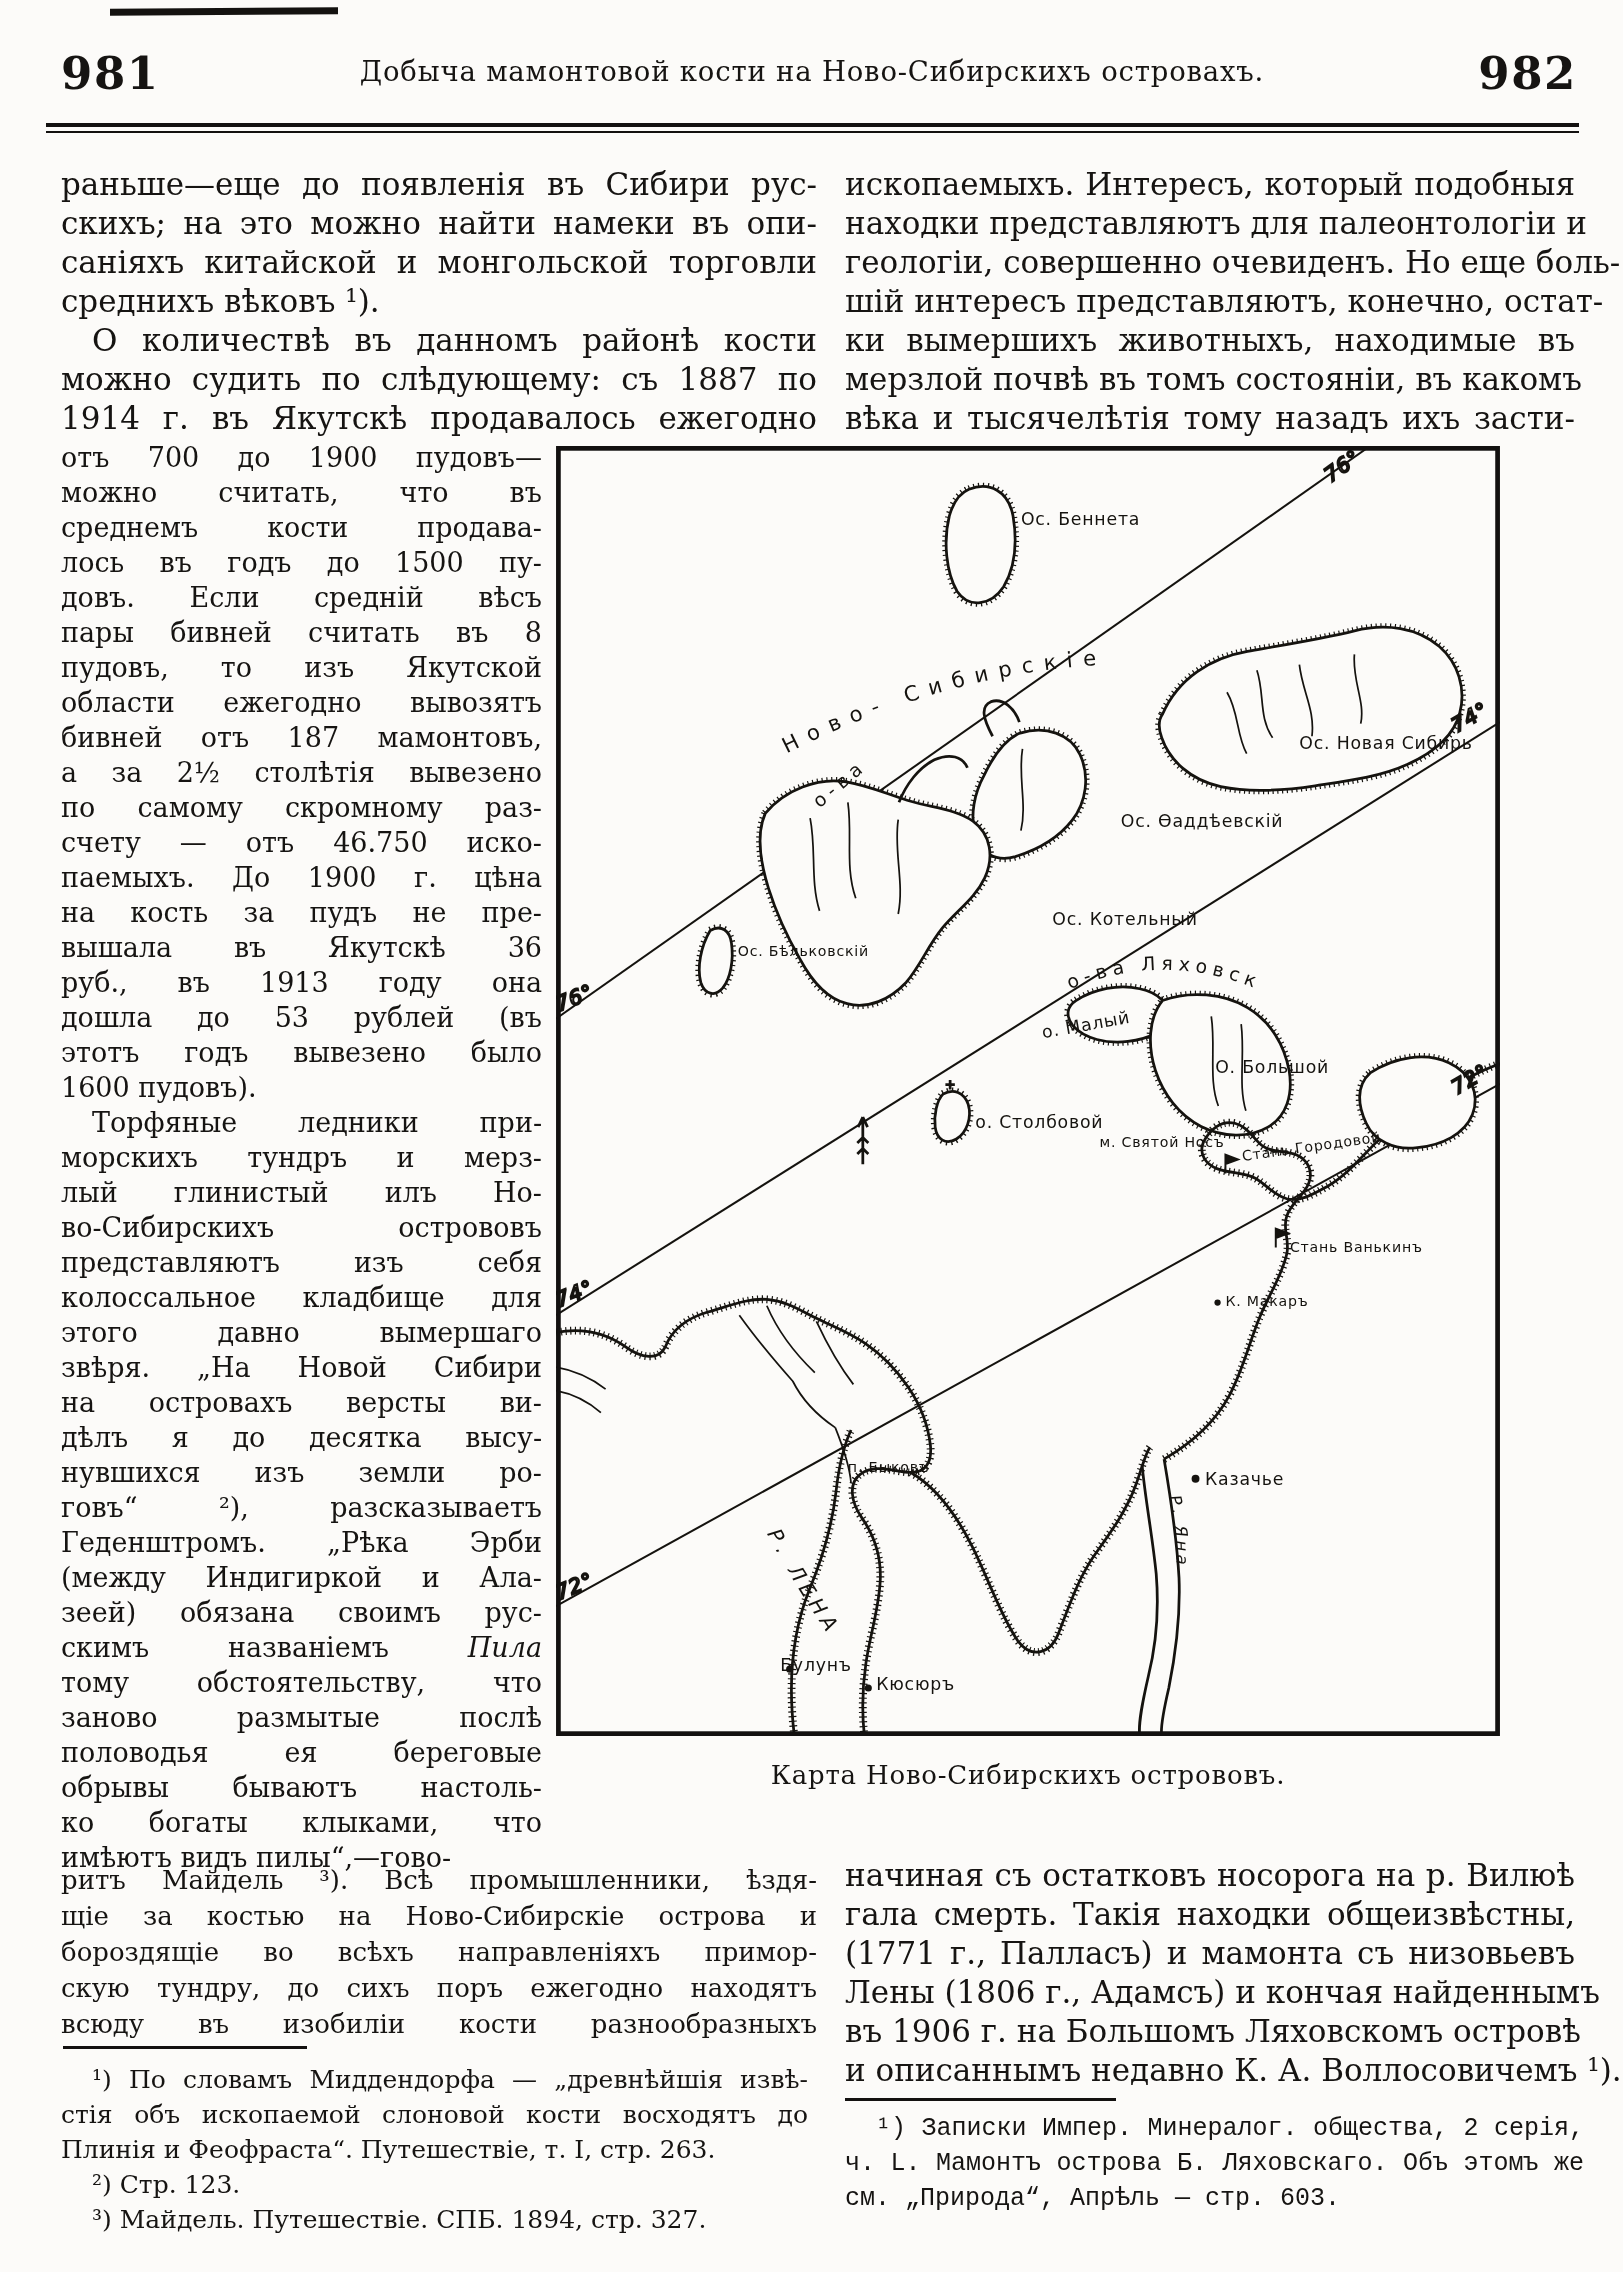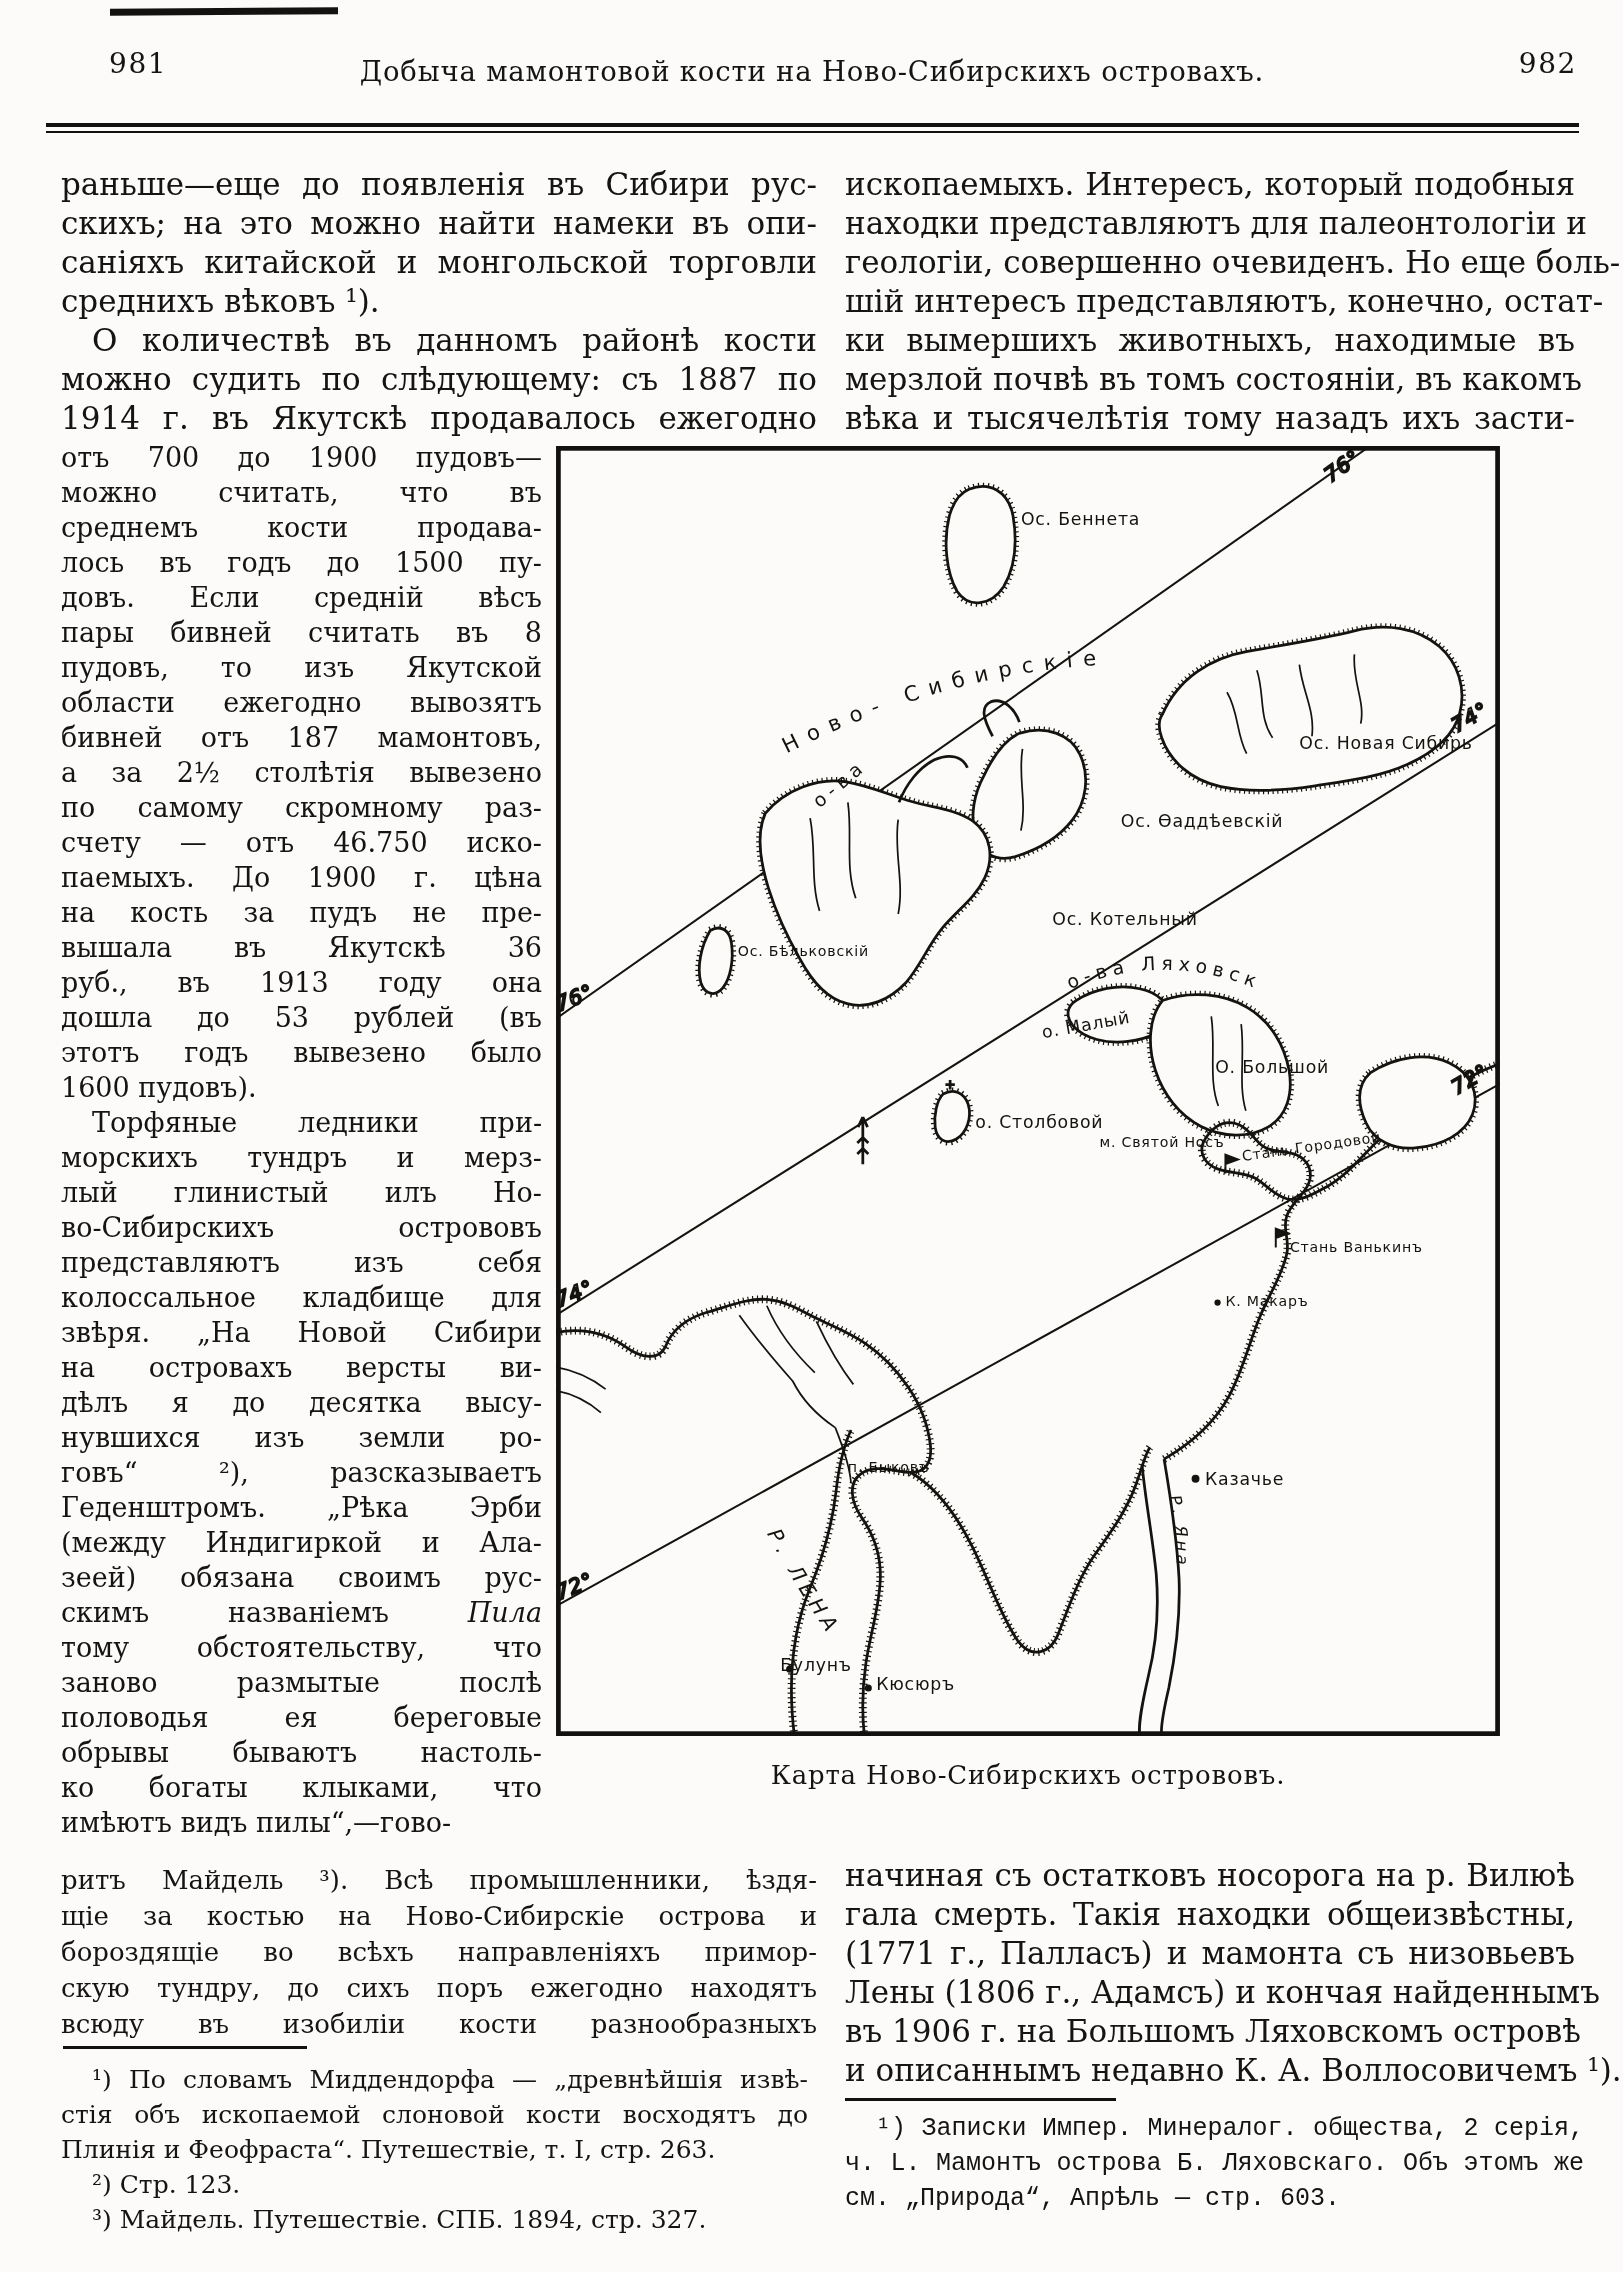--- a/index.html
+++ b/index.html
@@ -1,19 +1,19 @@
 <!DOCTYPE html>
 <html style="font-size:12.6px"><head>
 <meta charset="utf-8">
 <style>
   html,body{margin:0;padding:0;}
   body{width:1624px;height:2273px;background:#e9e7e2;font-family:"DejaVu Serif",serif;}
   .page{position:absolute;left:0;top:0;width:1624px;height:2273px;background:#fcfbf9;color:#161412;overflow:hidden;}
   .artifact{position:absolute;background:#141210;}
-  .pgnum{position:absolute;top:47px;font-size:28px;font-weight:normal;letter-spacing:1.6px;margin-left:48px;}
+  .pgnum{position:absolute;top:47px;font-size:45px;font-weight:bold;letter-spacing:1.6px;}
   .pgnum.l{left:61px;}
   .pgnum.r{right:47px;}
   .htitle{position:absolute;left:236px;right:236px;top:55px;text-align:center;font-size:27.5px;letter-spacing:0.8px;}
   .rule{position:absolute;left:46px;width:1533px;background:#131110;}
   .rule.r1{top:123px;height:3.9px;}
   .rule.r2{top:131px;height:1.6px;}
   .col{position:absolute;}
   .lw{left:61px;top:165px;width:756px;}
   .lw .ln{height:39px;line-height:39px;font-size:31px;}
   .lnr{left:61px;top:440px;width:481px;}
@@ -94,20 +94,21 @@
     <div class="ln">руб., въ 1913 году она</div>
     <div class="ln">дошла до 53 рублей (въ</div>
     <div class="ln">этотъ годъ вывезено было</div>
     <div class="ln e">1600 пудовъ).</div>
     <div class="ln ind">Торфяные ледники при-</div>
     <div class="ln">морскихъ тундръ и мерз-</div>
     <div class="ln">лый глинистый илъ Но-</div>
     <div class="ln">во-Сибирскихъ острововъ</div>
     <div class="ln">представляютъ изъ себя</div>
     <div class="ln">колоссальное кладбище для</div>
+    <div class="ln">этого давно вымершаго</div>
     <div class="ln">звѣря. „На Новой Сибири</div>
     <div class="ln">на островахъ версты ви-</div>
     <div class="ln">дѣлъ я до десятка высу-</div>
     <div class="ln">нувшихся изъ земли ро-</div>
     <div class="ln">говъ“ ²), разсказываетъ</div>
     <div class="ln">Геденштромъ. „Рѣка Эрби</div>
     <div class="ln">(между Индигиркой и Ала-</div>
     <div class="ln">зеей) обязана своимъ рус-</div>
     <div class="ln"><span>скимъ названіемъ </span><span class="em">Пила</span></div>
     <div class="ln">тому обстоятельству, что</div>

